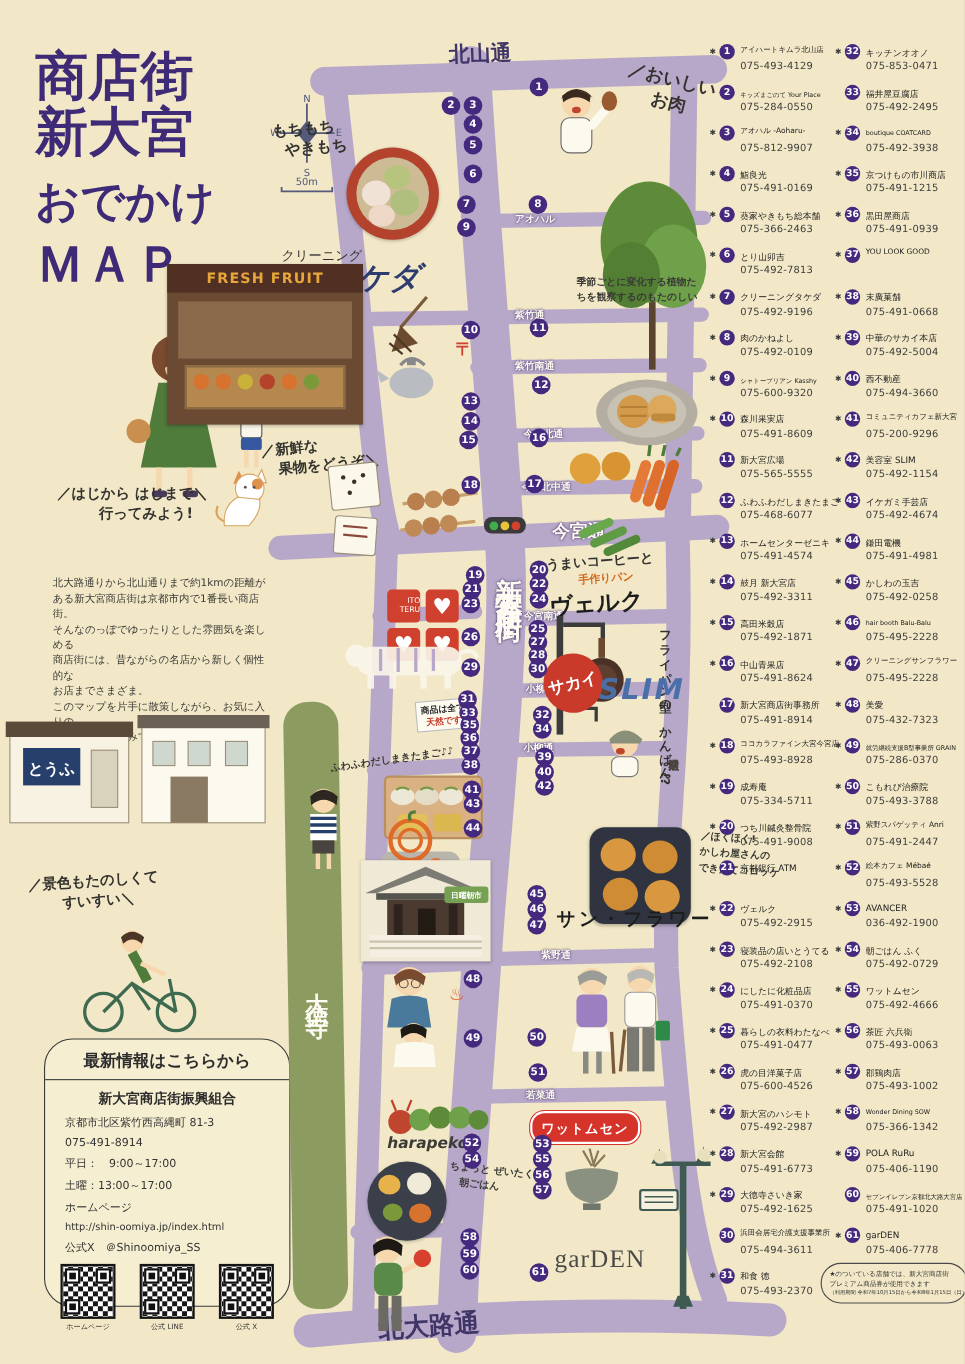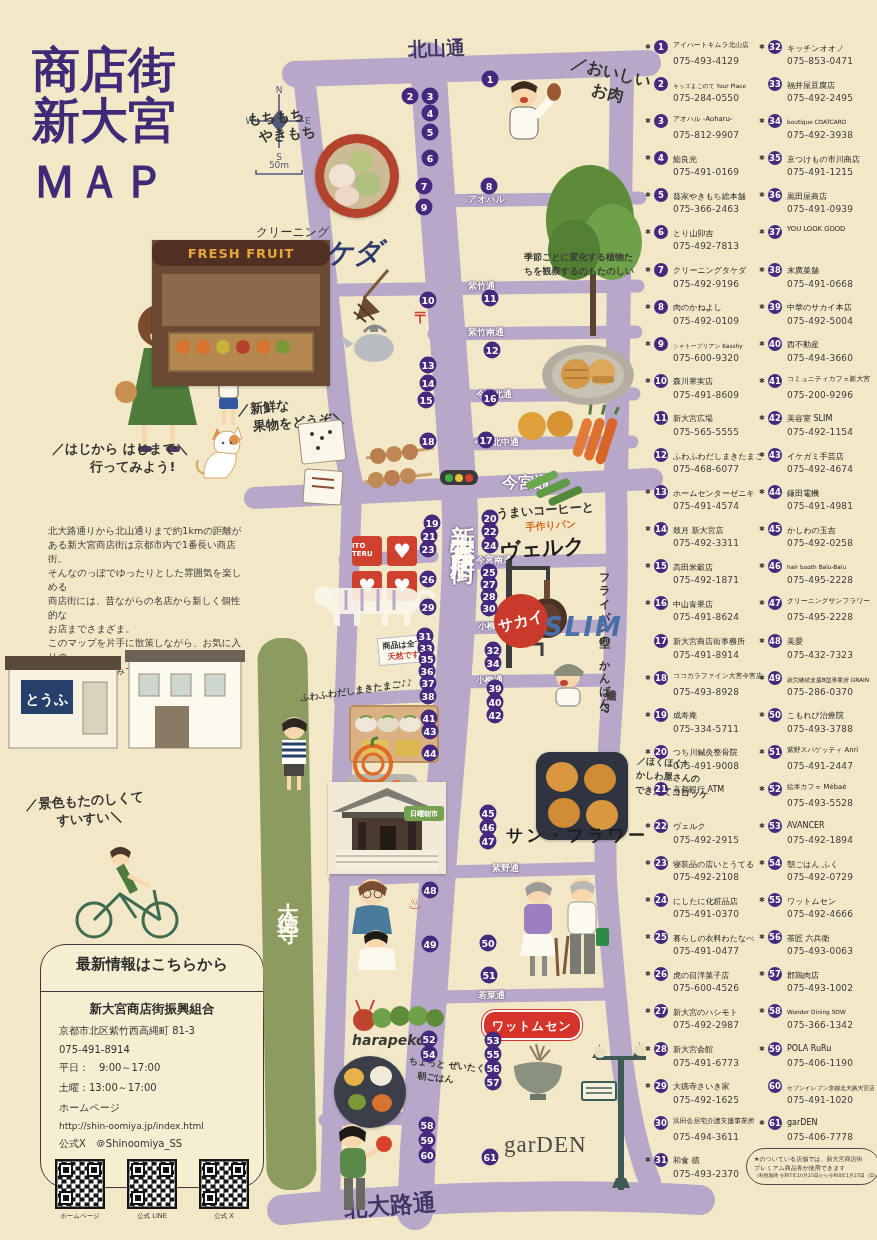--- a/index.html
+++ b/index.html
@@ -27,37 +27,37 @@
           color:#fff;font-size:8.5px;font-weight:700;display:flex;align-items:center;justify-content:center;}
   .de-name{position:absolute;left:21px;top:2.5px;font-size:8px;white-space:nowrap;color:#222;}
   .de-name.sm{font-size:6.8px;top:0;}
   .de-name.xs{font-size:5.8px;top:5px;}
   .de-phone{position:absolute;left:21px;top:16px;font-size:9px;color:#3c3c3c;letter-spacing:.2px;white-space:nowrap;}
   .dir-note{position:absolute;border:1px solid #4a4a4a;border-radius:20px;padding:5px 7px;line-height:1.5;}
   .dir-note div{font-size:6px;color:#333;white-space:nowrap;}
   .dir-note div.tiny{font-size:4.8px;}
   
   .info-box{position:absolute;border:1.6px solid #3a3a3a;border-radius:26px;background:rgba(250,243,220,.5);}
-  .ib-title{font-size:15px;font-weight:700;text-align:center;padding:10px 0 17px;border-bottom:1.4px solid #3a3a3a;}
+  .ib-title{font-size:15px;font-weight:700;text-align:center;padding:10px 0 7px;border-bottom:1.4px solid #3a3a3a;}
   .ib-org{font-size:12.5px;font-weight:700;text-align:center;margin:9px 0 6px;}
   .ib-line{font-size:10px;margin:0 0 6px 18px;color:#333;}
   .qr-row{display:flex;justify-content:space-between;padding:2px 14px 0;}
   .qr-cell{text-align:center;}
   .qr{width:46px;height:46px;border:2px solid #141414;position:relative;
       background:repeating-conic-gradient(#161616 0% 25%,#fff 0% 50%) 50%/9px 9px;}
   .qr .f{position:absolute;width:10px;height:10px;border:2px solid #111;background:#fff;}
   .qr .f::after{content:"";position:absolute;inset:2px;background:#111;}
   .qr-label{font-size:6.5px;margin-top:3px;color:#333;}
   
   .callout{color:#33322e;font-weight:700;white-space:nowrap;}
   .slash{color:#33322e;font-weight:700;}
   .stamp-grid{display:grid;grid-template-columns:30px 30px;grid-template-rows:30px 30px;gap:5px;}
   .stamp{background:#d0402e;border-radius:4px;color:#fff;display:flex;align-items:center;justify-content:center;}
   .stamp .heart{font-size:20px;line-height:1;}
-  .stamp .it-txt{font-size:7px;font-weight:700;text-align:left;line-height:1.1;}
+  .stamp .it-txt{font-size:7px;font-weight:400;text-align:right;line-height:1.1;}
   .photo{box-shadow:0 1px 3px rgba(0,0,0,.25);}
   .green-badge{background:#76a052;color:#fff;font-size:7px;font-weight:700;border-radius:3px;
                display:flex;align-items:center;justify-content:center;}
   .tl-dot{width:8px;height:8px;border-radius:50%;display:inline-block;margin:0 1px;}
   .serif{font-family:"Liberation Serif","DejaVu Serif",serif;}
 </style>
 </head>
 <body>
 
 <div class="poster">
@@ -87,20 +87,21 @@
         <path d="M340,700 L438,695"></path>
         <path d="M335,880 L430,876"></path>
         <path d="M325,1120 L422,1118"></path>
       </g>
     </g>
   </svg>
 
   <div class="abs" style="left:32px;top:30px;width:186px;">
     <div class="title-row" style="font-size:48px;margin-top:14px;">商店街</div>
     <div class="title-row" style="font-size:48px;">新大宮</div>
+    <div class="title-row" style="font-size:40px;margin-top:16px;">おでかけ</div>
     <div class="title-row" style="font-size:45px;margin-top:12px;">ＭＡＰ</div>
   </div>
 
   <div class="abs" style="left:18px;top:290px;">
     <svg width="250" height="185" viewBox="0 0 250 185">
       <circle cx="141" cy="36" r="21" fill="#7a4b2f"></circle>
       <circle cx="145" cy="44" r="13" fill="#f6d7ae"></circle>
       <path d="M127 33 Q141 20 158 34 L156 46 Q144 36 131 45 Z" fill="#7a4b2f"></path>
       <path d="M126 58 L162 58 L179 135 L110 135 Z" fill="#4f7b3b"></path>
       <circle cx="108" cy="102" r="11" fill="#c98f4e"></circle>
@@ -256,21 +257,21 @@
     <div class="abs" style="left:9px;top:9px;width:66px;height:66px;border-radius:50%;background:#cdbb96;"></div>
     <div class="abs" style="left:14px;top:30px;width:26px;height:24px;border-radius:50%;background:#f1e2d6;"></div>
     <div class="abs" style="left:34px;top:16px;width:24px;height:22px;border-radius:50%;background:#b7c47e;"></div>
     <div class="abs" style="left:40px;top:38px;width:26px;height:24px;border-radius:50%;background:#aebf7e;"></div>
     <div class="abs" style="left:20px;top:52px;width:24px;height:20px;border-radius:50%;background:#edd8c8;"></div>
   </div>
   <div class="abs" style="left:256px;top:224px;font-size:12px;color:#333;">クリーニング</div>
   <div class="abs" style="left:296px;top:234px;font-size:28px;font-weight:700;font-style:italic;color:#2e3d6e;">タケダ</div>
 
   <div class="abs photo" style="left:152px;top:240px;width:178px;height:146px;background:#6b4a33;">
-    <div class="abs" style="left:0;top:0;width:100%;height:26px;background:#4f3023;display:flex;align-items:center;justify-content:center;border-radius:11px;">
+    <div class="abs" style="left:0;top:0;width:100%;height:26px;background:#4f3023;display:flex;align-items:center;justify-content:center;">
       <span style="color:#e8a53c;font-size:13px;font-weight:700;letter-spacing:1px;">FRESH FRUIT</span>
     </div>
     <div class="abs" style="left:10px;top:34px;width:158px;height:52px;background:#8a6a4a;"></div>
     <div class="abs" style="left:16px;top:92px;width:146px;height:40px;background:#b5884f;box-shadow:inset 0 0 0 2px #8a6a42;"></div>
     <div class="abs" style="left:24px;top:100px;width:14px;height:14px;border-radius:50%;background:#d8722f;box-shadow:20px 0 #d8722f,40px 0 #c9b23a,60px 0 #b5432c,80px 0 #d8722f,100px 0 #7a9a3a;"></div>
   </div>
   <div class="abs callout" style="left:238px;top:396px;font-size:13px;transform:rotate(-6deg);">
     <span class="slash">／</span><span>新鮮な</span><br>
     <span style="margin-left:14px;">果物をどうぞ</span><span class="slash">＼</span>
   </div>
@@ -966,21 +967,21 @@
       <div class="dir-entry">
         <span class="de-star">✱</span>
         <span class="de-num">52</span>
         <span class="de-name sm">絵本カフェ Mébaé</span>
         <div class="de-phone">075-493-5528</div>
       </div>
       <div class="dir-entry">
         <span class="de-star">✱</span>
         <span class="de-num">53</span>
         <span class="de-name">AVANCER</span>
-        <div class="de-phone">075-492-1894</div>
+        <div class="de-phone">036-492-1900</div>
       </div>
       <div class="dir-entry">
         <span class="de-star">✱</span>
         <span class="de-num">54</span>
         <span class="de-name">朝ごはん ふく</span>
         <div class="de-phone">075-492-0729</div>
       </div>
       <div class="dir-entry">
         <span class="de-star">✱</span>
         <span class="de-num">55</span>

